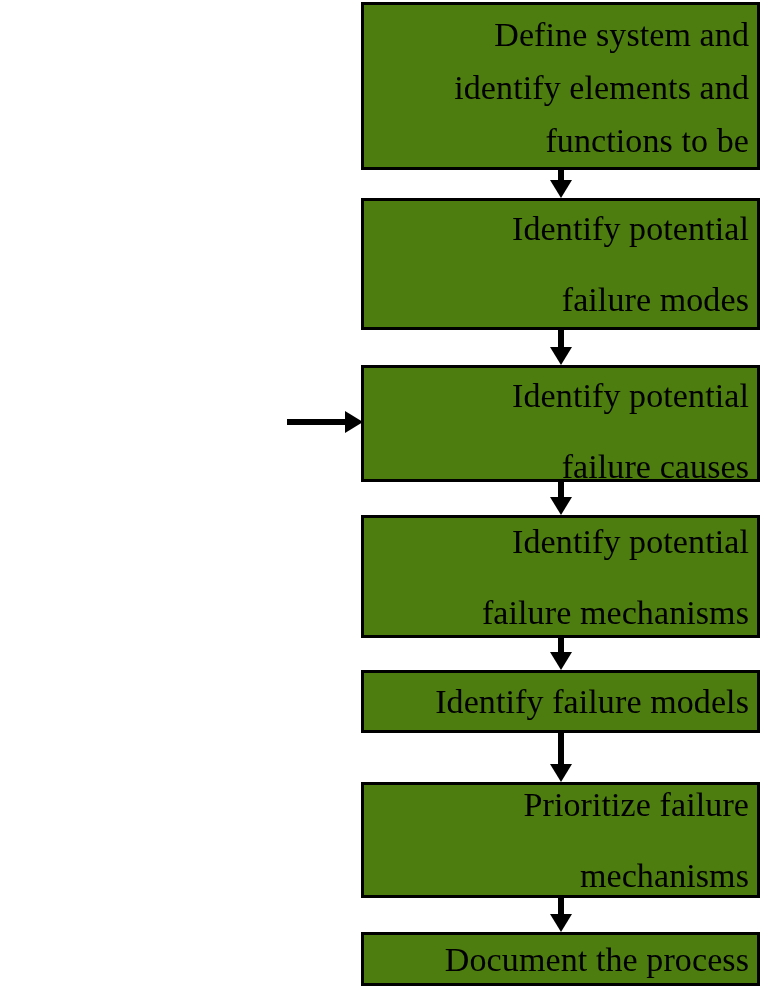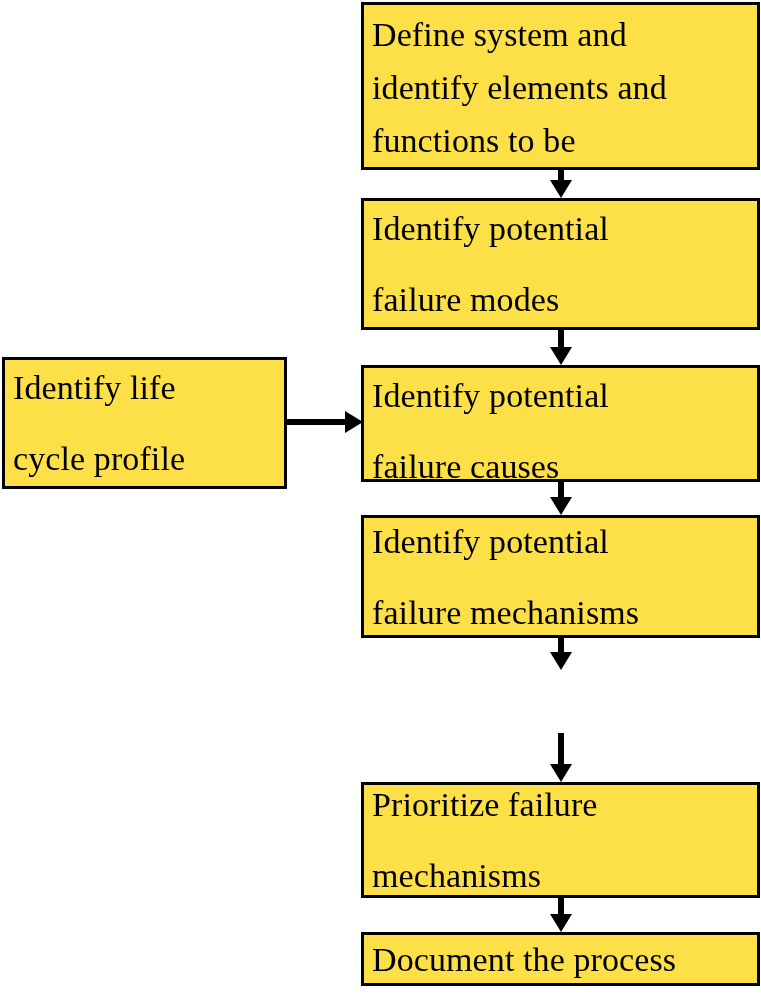--- a/index.html
+++ b/index.html
@@ -15,25 +15,25 @@
     position: relative;
     width: 761px;
     height: 1000px;
     background: #ffffff;
     overflow: hidden;
   }
   .node {
     position: absolute;
     box-sizing: border-box;
     border: 3px solid #000000;
-    background: #fde047;
+    background: #4d7c0f;
     display: flex;
     align-items: center;
     justify-content: center;
-    text-align: left;
+    text-align: right;
     overflow: hidden;
   }
   .node .node-label {
     display: block;
     width: 100%;
     padding: 0 8px;
     box-sizing: border-box;
     font-size: 34px;
     line-height: 71px;
     white-space: pre-line;
@@ -137,43 +137,42 @@
   <div class="node" id="node-mechanisms">
     <span class="node-label">Identify potential
 failure mechanisms</span>
   </div>
 
   <div class="arrow-v" id="arrow-mechanisms-models" style="left:561px; top:638px; height:32px;">
     <span class="shaft" style="height:14px;"></span>
     <span class="head"></span>
   </div>
 
+  <div class="node" id="node-models">
+    <span class="node-label">Identify failure models</span>
+  </div>
 
   <div class="arrow-v" id="arrow-models-prioritize" style="left:561px; top:733px; height:49px;">
     <span class="shaft" style="height:31px;"></span>
     <span class="head"></span>
   </div>
 
   <div class="node" id="node-prioritize">
     <span class="node-label">Prioritize failure
 mechanisms</span>
   </div>
 
   <div class="arrow-v" id="arrow-prioritize-document" style="left:561px; top:898px; height:34px;">
     <span class="shaft" style="height:16px;"></span>
     <span class="head"></span>
   </div>
 
   <div class="node" id="node-document">
     <span class="node-label">Document the process</span>
   </div>
 
-  <div class="node" id="node-lifecycle">
-    <span class="node-label">Identify life
-cycle profile</span>
-  </div>
 
   <div class="arrow-h" id="arrow-lifecycle-causes" style="left:287px; top:422px; width:76px;">
     <span class="shaft" style="width:60px;"></span>
     <span class="head"></span>
   </div>
 
 </div>
 
 </body></html>

